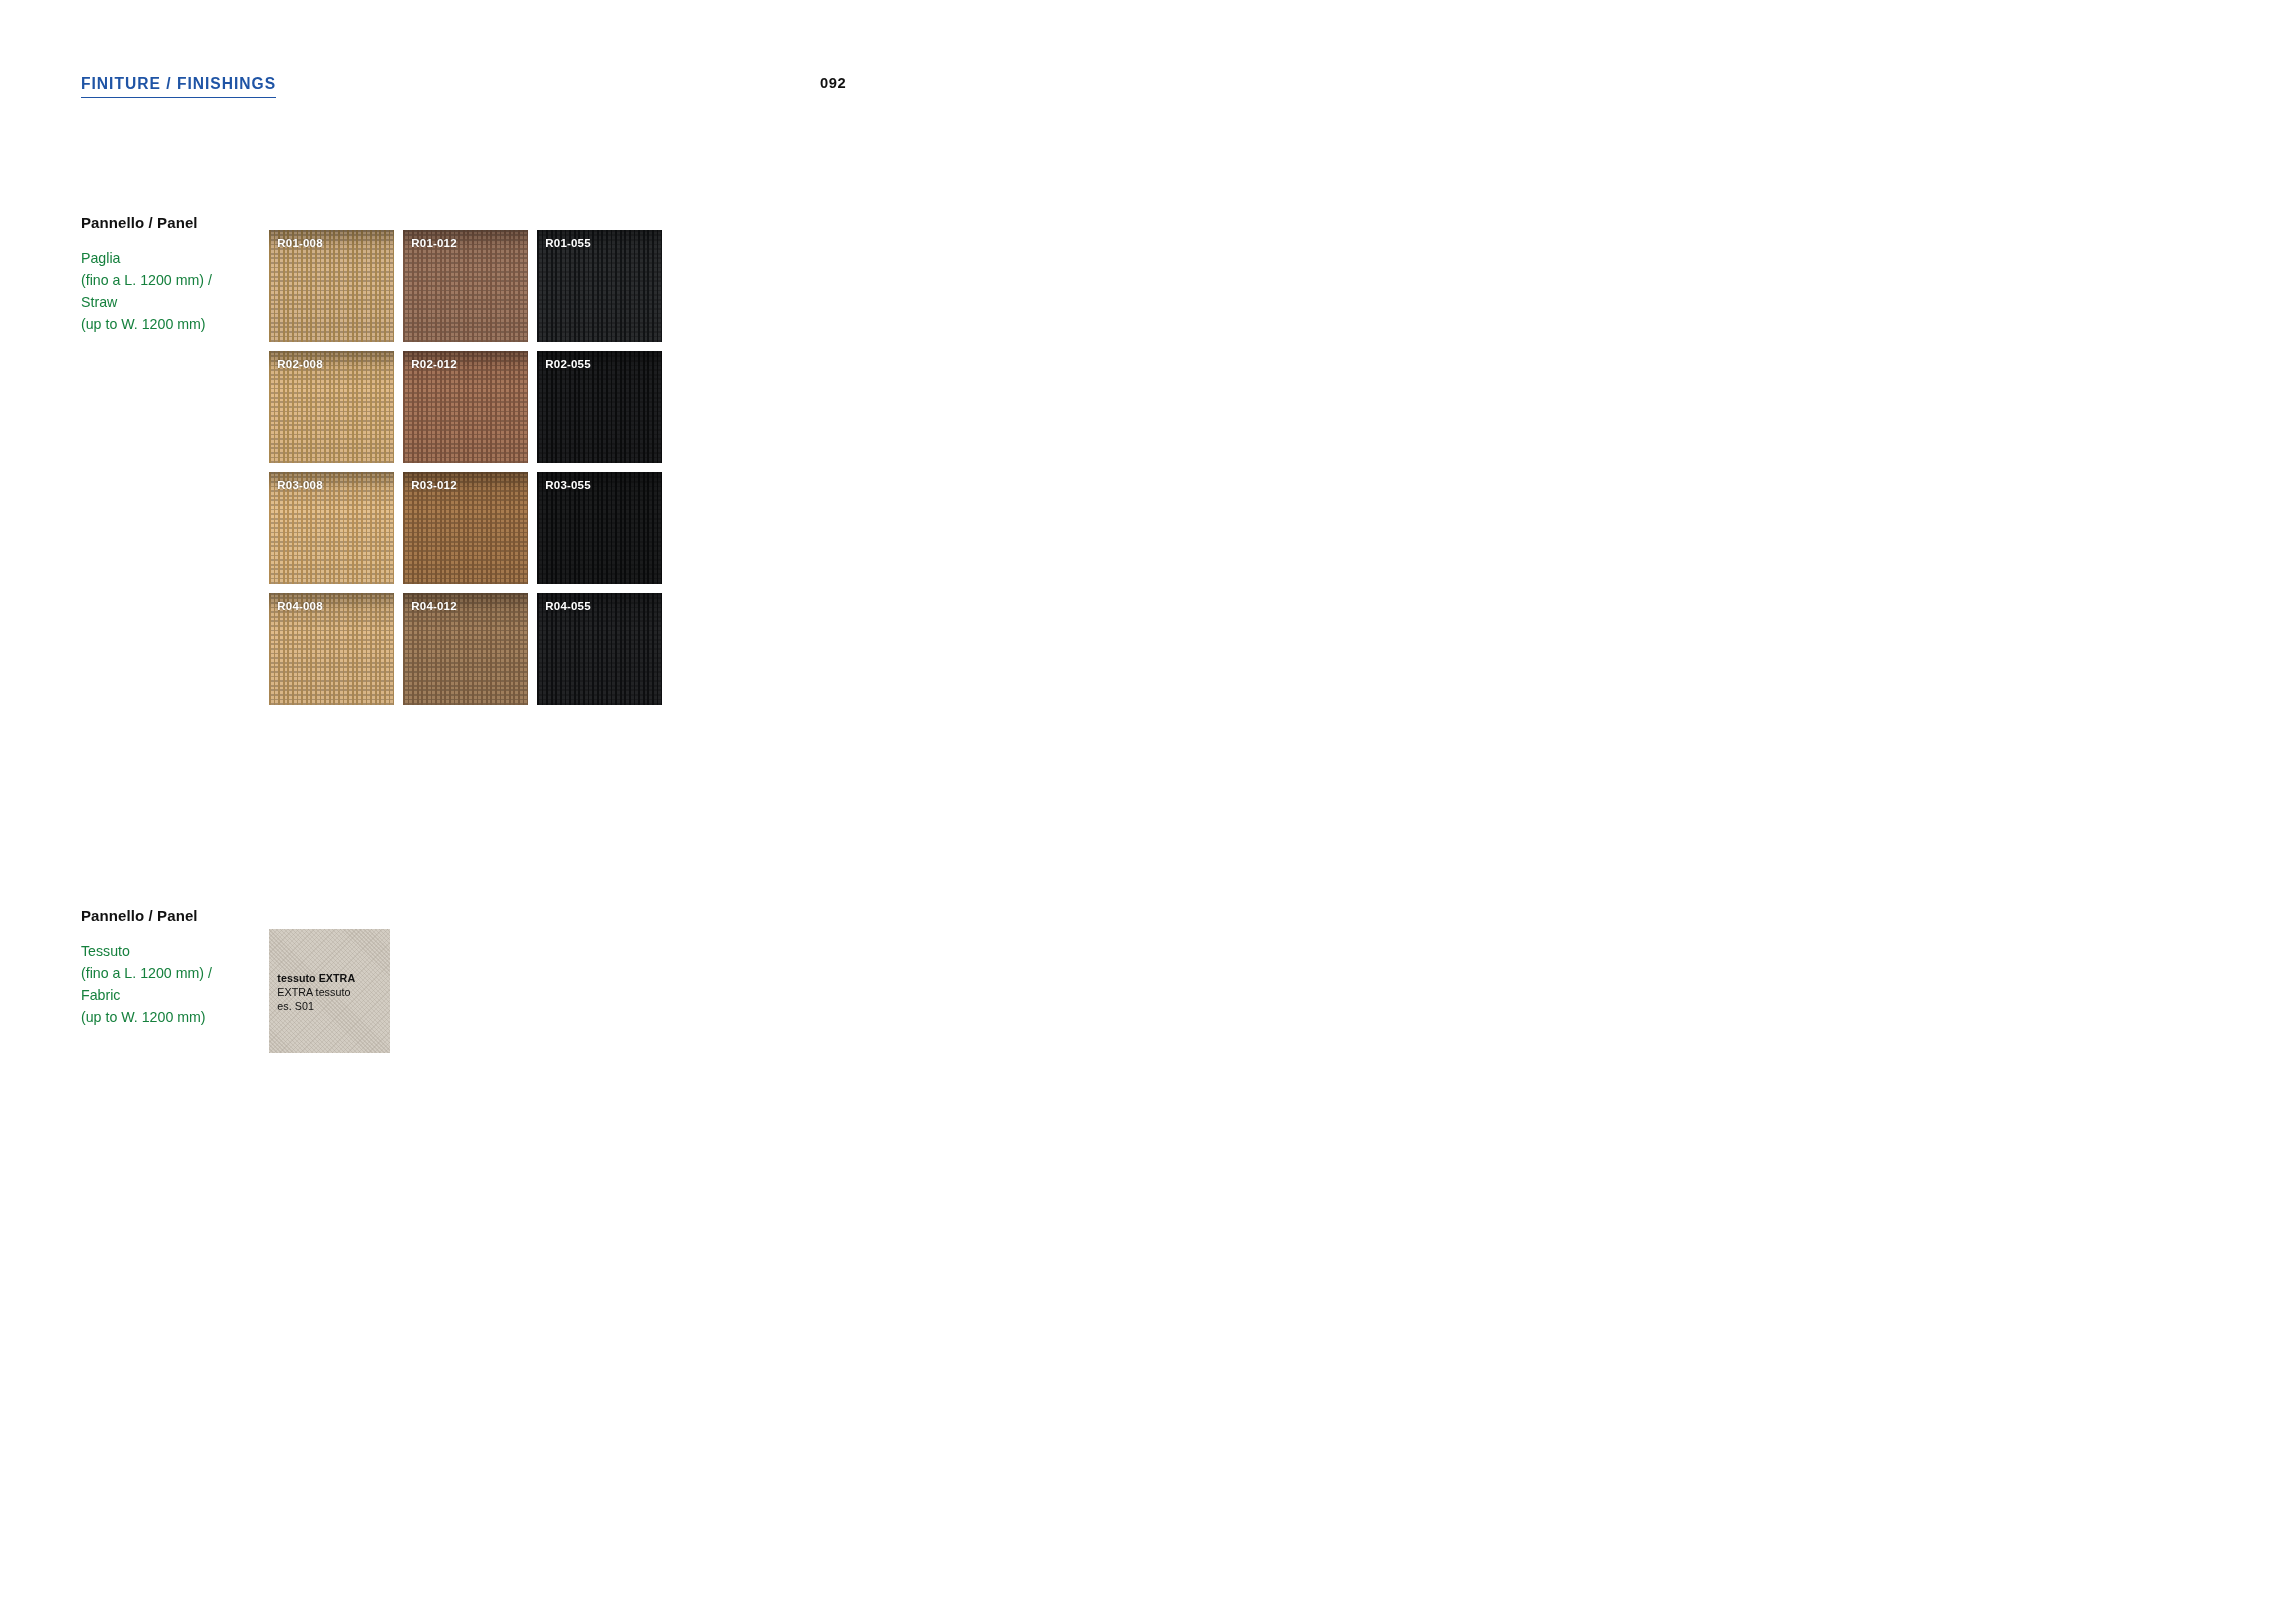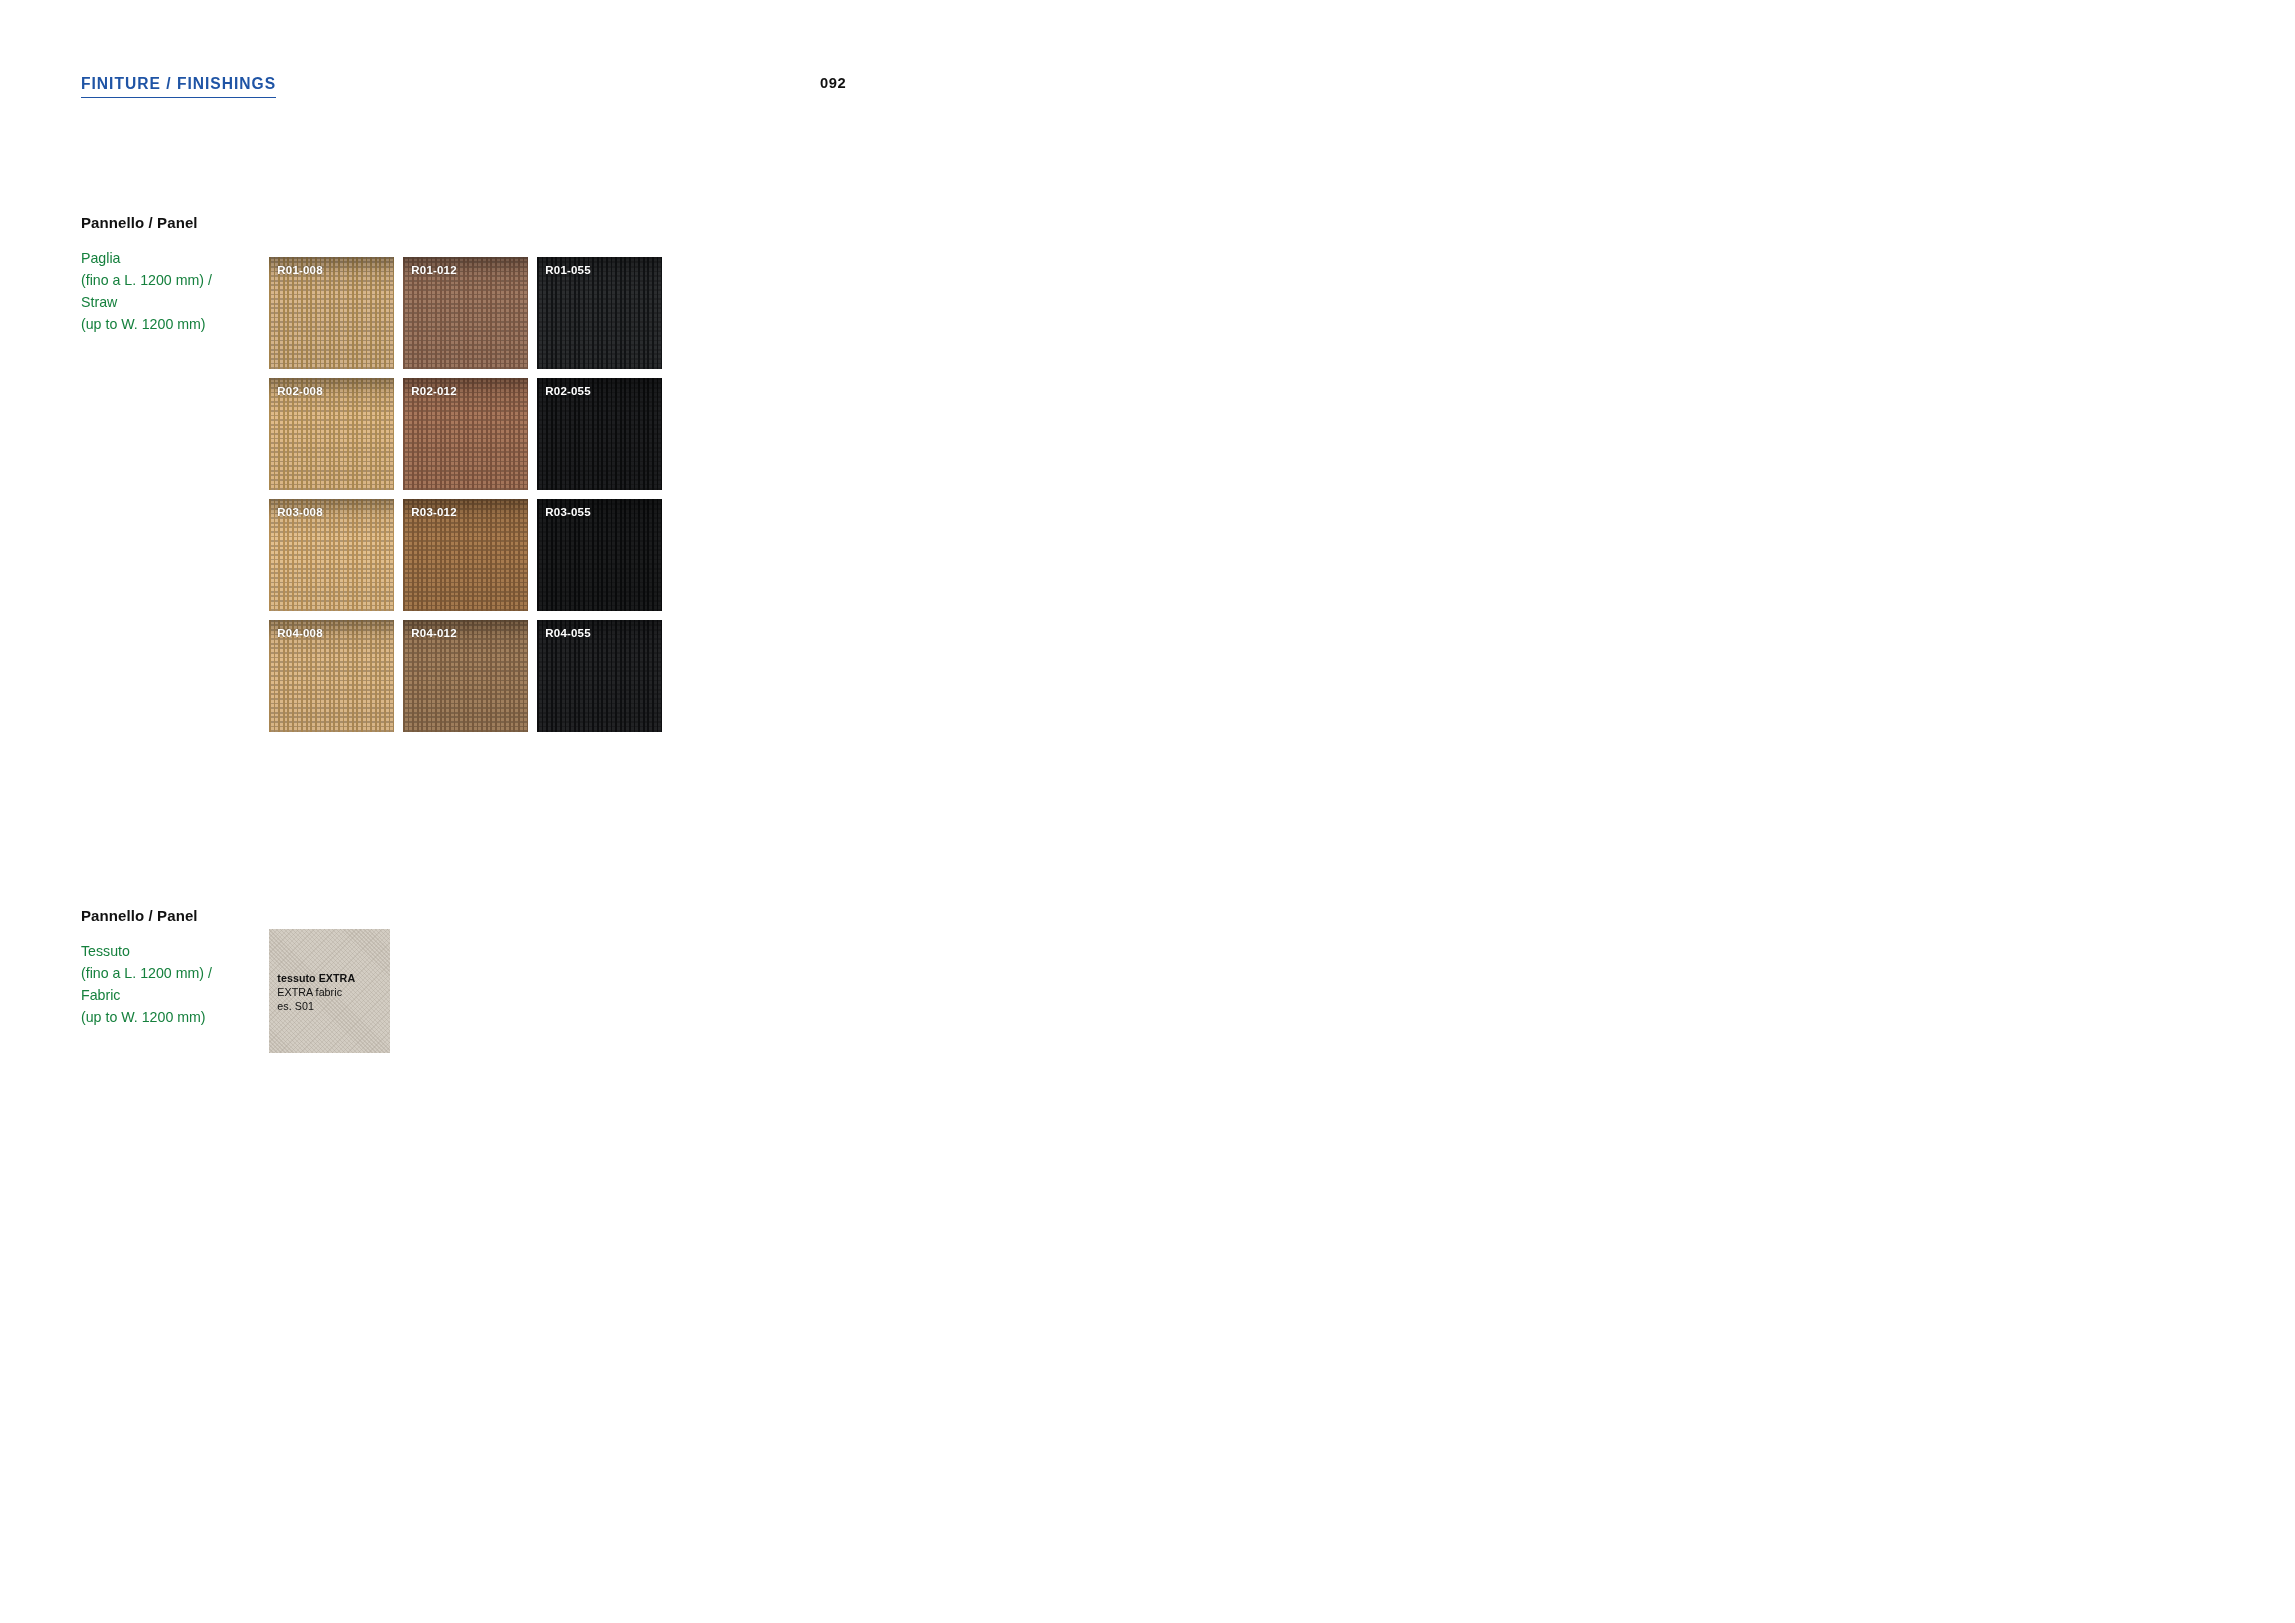--- a/index.html
+++ b/index.html
@@ -40,21 +40,21 @@
     font-size: 15px; font-weight: 700; color: #111;
     letter-spacing: 0.1px; margin-bottom: 17.4px; white-space: nowrap;
   }
   .cap-body {
     font-size: 14.2px; font-weight: 400; color: #15803d;
     line-height: 1.53; white-space: pre-line;
   }
 
   
   #straw-grid {
-    position: absolute; left: 269px; top: 257px;
+    position: absolute; left: 269px; top: 230px;
     display: grid;
     grid-template-columns: repeat(3, 125px);
     grid-auto-rows: 112px;
     column-gap: 5.5px; row-gap: 15.6px; gap: 9px;
   }
   .straw-cell { position: relative; overflow: hidden; }
   .straw-weave {
     position: absolute; inset: 0;
     background-size: 4.6px 4.6px, 4.6px 4.6px, 100% 100%;
   }
@@ -170,21 +170,21 @@
 (fino a L. 1200 mm) /
 Fabric
 (up to W. 1200 mm)</div>
     </div>
 
     <div id="fabric-stack">
         <div class="fab-cell">
           <div class="fab-tex" style="background: repeating-linear-gradient(45deg, rgba(167, 158, 146, 0.333) 0px, rgba(167, 158, 146, 0.333) 0.9px, transparent 0.9px, transparent 2.8px), repeating-linear-gradient(-45deg, rgba(167, 158, 146, 0.267) 0px, rgba(167, 158, 146, 0.267) 0.9px, transparent 0.9px, transparent 3.7px), rgb(211, 205, 195);"></div>
           <div class="fab-lines" style="color: rgb(17, 17, 17); margin-top: 30px;">
             <div class="l1">tessuto EXTRA</div>
-            <div class="l2">EXTRA fabric</div>
+            <div class="l2">EXTRA tessuto</div>
             <div class="l3">es. S01</div>
           </div>
         </div>
       </div>
   </div>
 
   <div class="half half-right">
     
     
 

